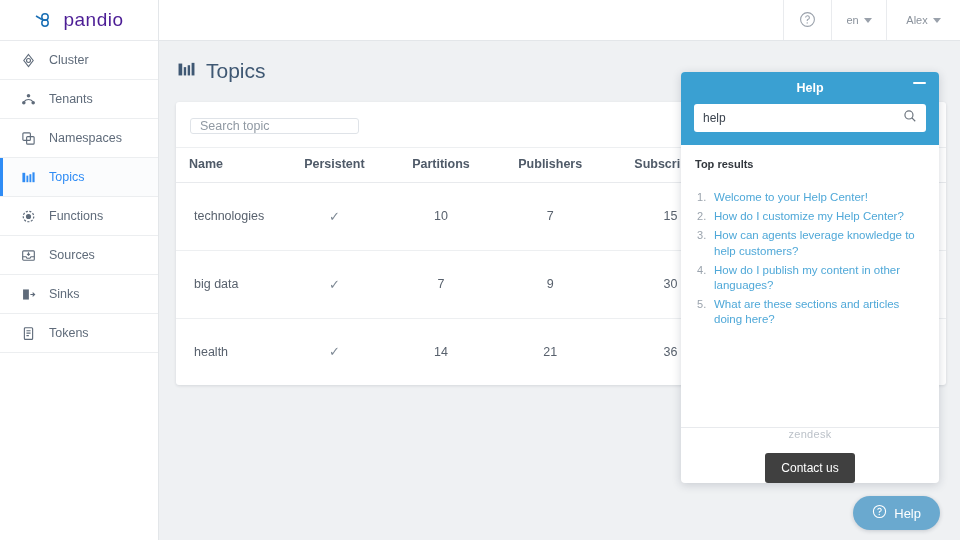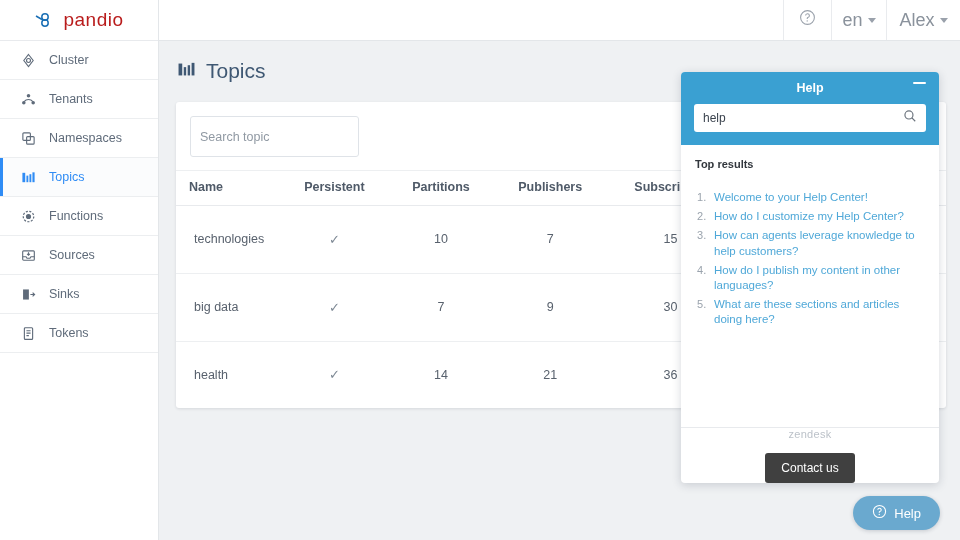--- a/index.html
+++ b/index.html
@@ -21,21 +21,21 @@
   }
   .logo-wrap {
     height: 41px;
     display: flex; align-items: center; justify-content: center;
     border-bottom: 1px solid #e8eaed;
   }
   .logo { display: flex; align-items: center; gap: 5px; }
   .logo-mark { width: 24px; height: 18px; display: block; }
   .logo-text {
     font-size: 19px; letter-spacing: .5px;
-    color: #b91c1c; font-weight: 400;
+    color: #4c1d95; font-weight: 400;
   }
   .nav-item {
     height: 39px;
     display: flex; align-items: center;
     padding-left: 20px;
     gap: 13px;
     border-bottom: 1px solid #eceef0;
     color: #5f6b7a;
     font-size: 12.5px;
     cursor: pointer;
@@ -58,21 +58,21 @@
     position: absolute; left: 159px; top: 0;
     width: 801px; height: 41px;
     background: #ffffff;
     border-bottom: 1px solid #e3e6e9;
     display: flex; justify-content: flex-end; align-items: stretch;
     z-index: 4;
   }
   .tb-cell {
     display: flex; align-items: center; justify-content: center;
     border-left: 1px solid #e9ebee;
-    color: #8a929c; font-size: 18px;
+    color: #8a929c; font-size: 11px;
     cursor: pointer;
     gap: 5px;
   }
   .tb-help { width: 48px; }
   .tb-lang { width: 55px; }
   .tb-user { width: 74px; }
   .caret {
     width: 0; height: 0;
     border-left: 4px solid transparent;
     border-right: 4px solid transparent;
@@ -97,21 +97,21 @@
   .card {
     position: absolute; left: 17px; top: 61px;
     width: 770px;
     background: #fff;
     border-radius: 3px;
     box-shadow: 0 1px 3px rgba(30,40,60,.12);
     overflow: hidden;
   }
   .card-top { padding: 14px 14px 13px 14px; }
   .search-input {
-    width: 169px; height: 41px;
+    width: 169px; height: 16px;
     border: 1px solid #dfe3e8;
     border-radius: 3px;
     padding: 0 9px;
     font-size: 12.5px;
     color: #4a5462;
     font-family: "Liberation Sans", sans-serif;
     outline: none;
     background: #fff;
   }
   .search-input::placeholder { color: #9099a3; }

